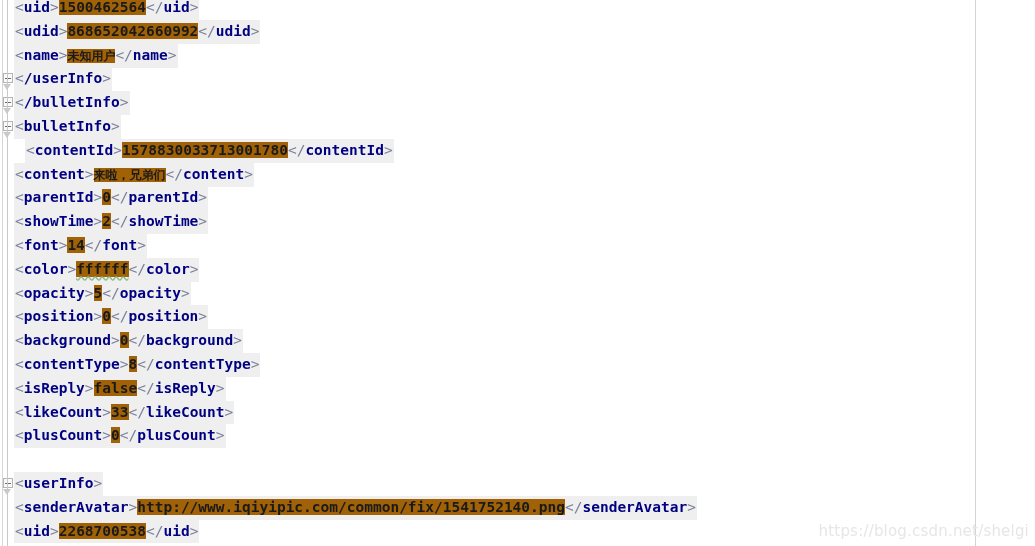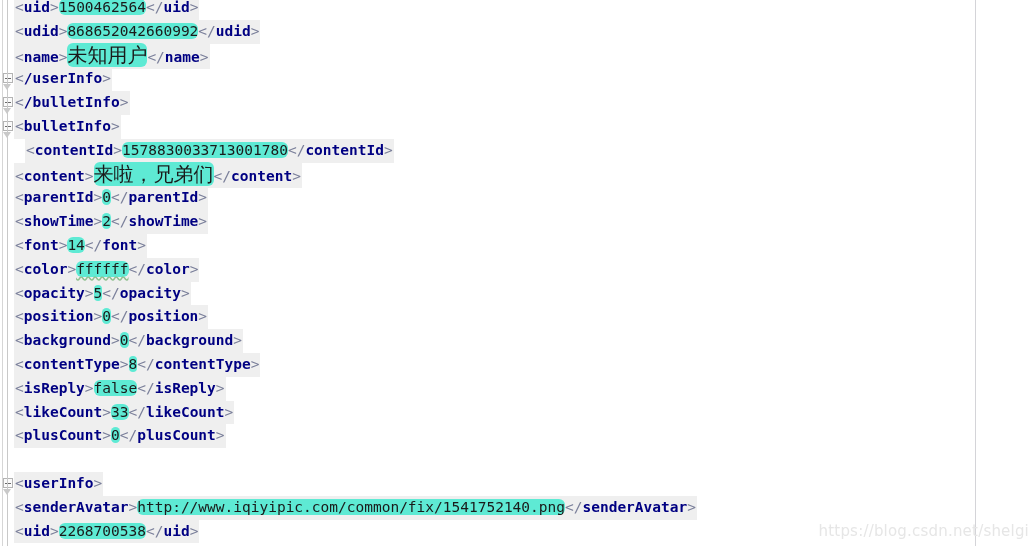--- a/index.html
+++ b/index.html
@@ -62,22 +62,22 @@
   }
   .line .inner {
     display: inline-block;
     background: #efefef;
     padding: 0 1px;
   }
 
   
   .br   { color: #7a7f9a; }            
   .tag  { color: #000082; font-weight: bold; }
-  .val  { color: #1a1a1a; background: #5eead4; font-weight: normal; border-radius: 6px; }
-  .val.cjk { font-family: "DejaVu Sans", sans-serif; font-size: 20px; }
+  .val  { color: #1a1a1a; background: #a16207; font-weight: bold; }
+  .val.cjk { font-family: "DejaVu Sans", sans-serif; font-size: 12px; }
   .val.typo {
     text-decoration: underline;
     text-decoration-style: wavy;
     text-decoration-color: #8fbf8f;
     text-underline-offset: 2px;
   }
 
   
   .fold {
     position: absolute;

